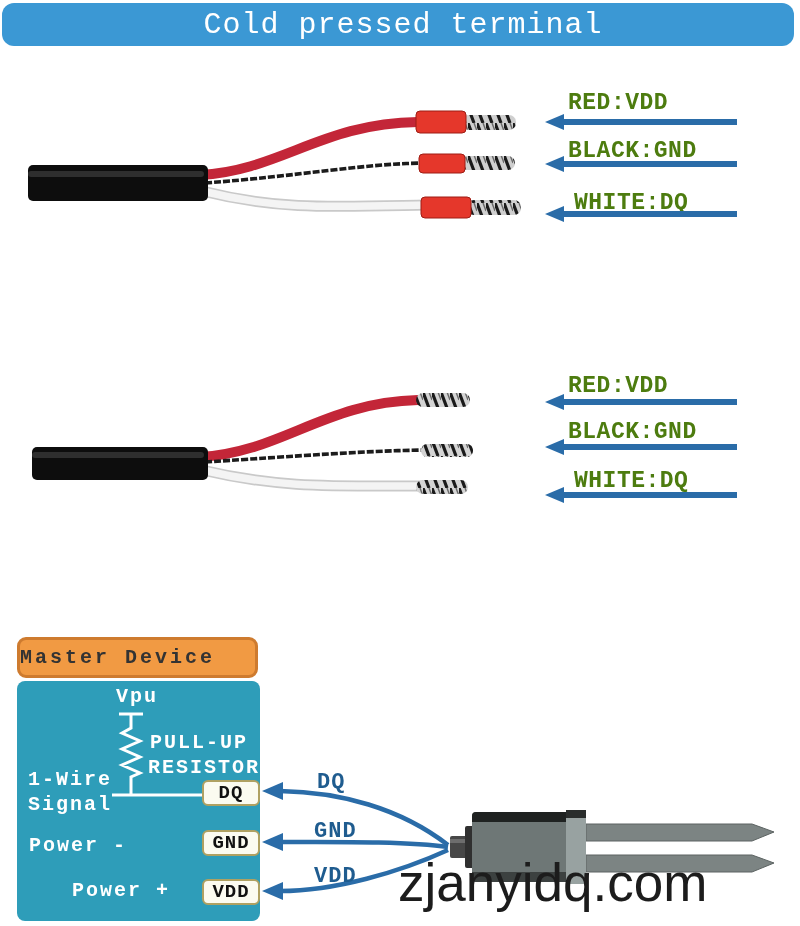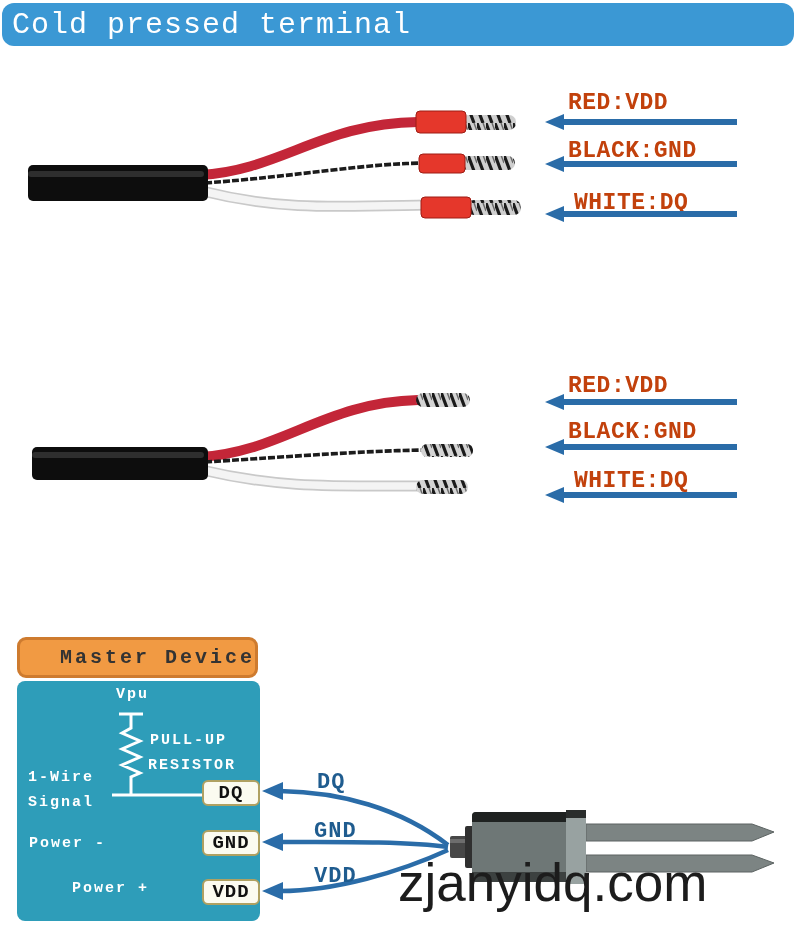--- a/index.html
+++ b/index.html
@@ -5,46 +5,46 @@
   html,body{margin:0;padding:0;background:#fff;}
   .page{position:relative;width:800px;height:926px;background:#ffffff;overflow:hidden;
         font-family:"Liberation Mono","DejaVu Sans Mono",monospace;}
   .abs{position:absolute;}
 
   
   .hdr{position:absolute;left:2px;width:792px;height:43px;background:#3B98D4;border-radius:12px;
        color:#ffffff;font-size:30px;letter-spacing:1px;display:flex;align-items:center;padding-left:10px;box-sizing:border-box;}
 
   
-  .wlabel{position:absolute;left:568px;font-size:23px;font-weight:bold;color:#c2410c;line-height:1;letter-spacing:0.5px;}
+  .wlabel{position:absolute;left:568px;font-size:23px;font-weight:bold;color:#4d7c0f;line-height:1;letter-spacing:0.5px;}
   .arrow{position:absolute;left:545px;width:193px;height:16px;}
   .arrow .shaft{position:absolute;left:16px;top:5px;width:176px;height:6px;background:#2A6CA8;}
   .arrow .head{position:absolute;left:0;top:0;width:0;height:0;
                border-top:8px solid transparent;border-bottom:8px solid transparent;border-right:19px solid #2A6CA8;}
 
   
   .master{position:absolute;left:17px;top:637px;width:241px;height:41px;background:#F19A43;
           border:3px solid #CE7B2F;border-radius:9px;box-sizing:border-box;
-          display:flex;align-items:center;justify-content:flex-end;
+          display:flex;align-items:center;justify-content:flex-start;
           color:#333333;font-size:20px;font-weight:bold;letter-spacing:3px;}
   .tealbox{position:absolute;left:17px;top:681px;width:243px;height:240px;background:#2E9DB9;border-radius:8px;}
-  .tlabel{position:absolute;color:#ffffff;font-size:15px;font-weight:bold;letter-spacing:2px;line-height:1;}
+  .tlabel{position:absolute;color:#ffffff;font-size:20px;font-weight:bold;letter-spacing:2px;line-height:1;}
   .port{position:absolute;left:202px;width:58px;height:26px;background:#FBFBF0;border:2px solid #AFA162;
         border-radius:6px;box-sizing:border-box;display:flex;align-items:center;justify-content:center;
         color:#111111;font-size:19px;font-weight:bold;letter-spacing:1px;}
   .clabel{position:absolute;color:#1F5C8F;font-size:22px;font-weight:bold;line-height:1;letter-spacing:1px;}
   .watermark{position:absolute;left:398px;top:856px;font-family:"Liberation Sans","DejaVu Sans",sans-serif;
              font-size:53px;color:#1c1c1c;line-height:1;letter-spacing:0px;}
 </style>
 </head>
 <body>
 
 <div class="page">
 
-  <div class="hdr" style="top:3px;">
+  <div class="hdr" style="top:3px;justify-content:center;">
     <span>Cold pressed terminal</span>
   </div>
 
   <svg class="abs" style="left:0;top:75px;" width="560" height="170" viewBox="0 0 560 170">
     <defs>
       <pattern id="tw1" width="9" height="16" patternUnits="userSpaceOnUse">
         <rect width="9" height="16" fill="#cfcfcf"></rect>
         <path d="M0,0 L6,16" stroke="#1a1a1a" stroke-width="3.2"></path>
         <path d="M6,0 L9,8" stroke="#6a6a6a" stroke-width="1.4"></path>
       </pattern>

